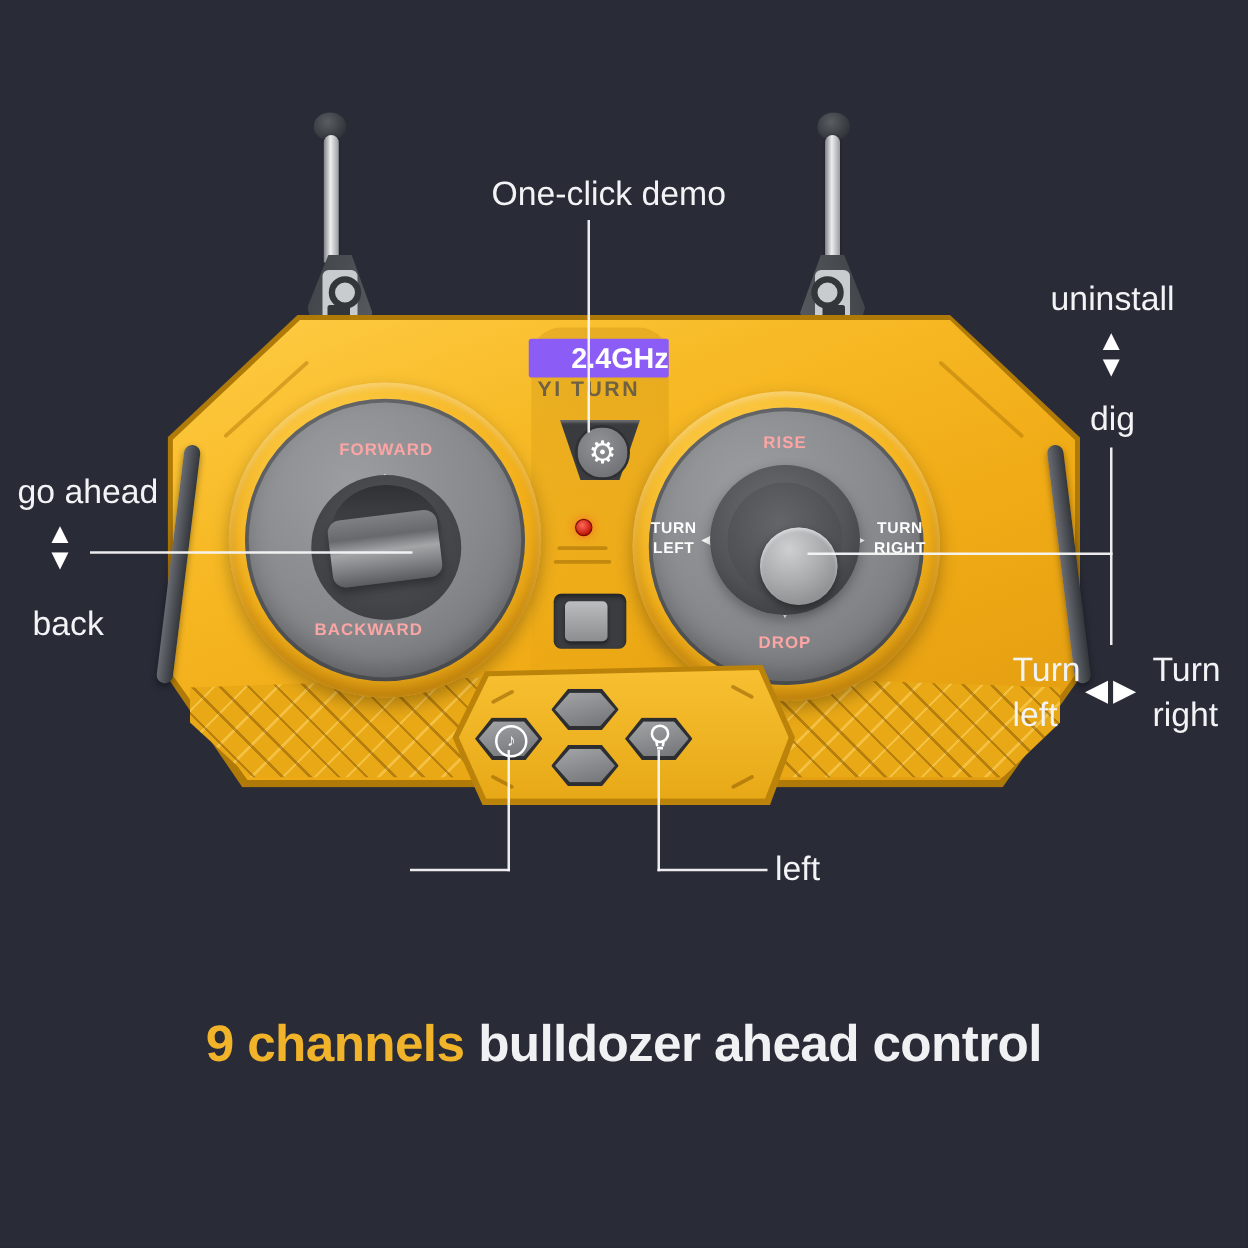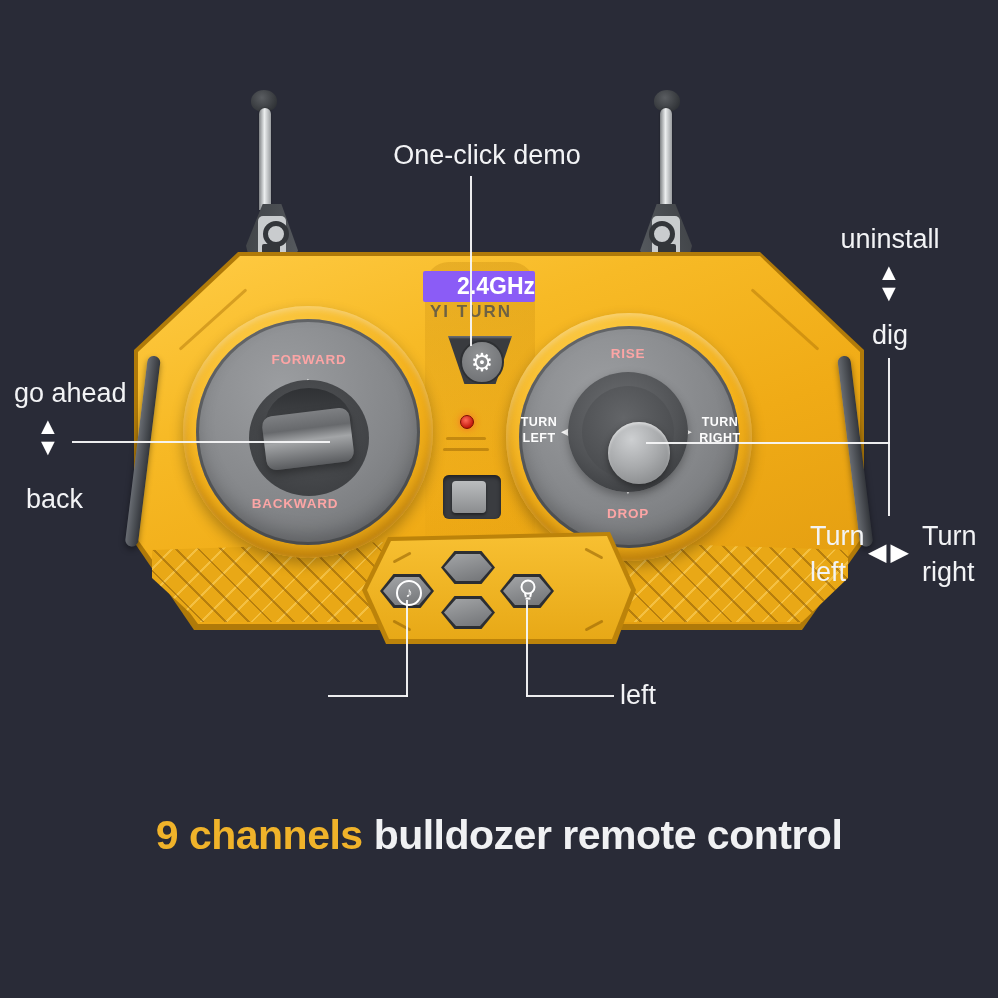--- a/index.html
+++ b/index.html
@@ -263,16 +263,16 @@
   <div class="abs arrows-lr" style="left:868px;top:538px;">
     <span>◀</span><span>▶</span>
   </div>
   <div class="abs callout" style="left:922px;top:518px;line-height:36px;">
     <span>Turn</span><br><span>right</span>
   </div>
 
   <div class="abs callout" style="left:620px;top:680px;">left</div>
 
   <div class="abs" id="caption">
-    <span class="hl">9 channels</span><span>bulldozer remote control</span>
+    <span class="hl">9 channels</span><span>bulldozer ahead control</span>
   </div>
 
 </div>
 
 </body></html>

